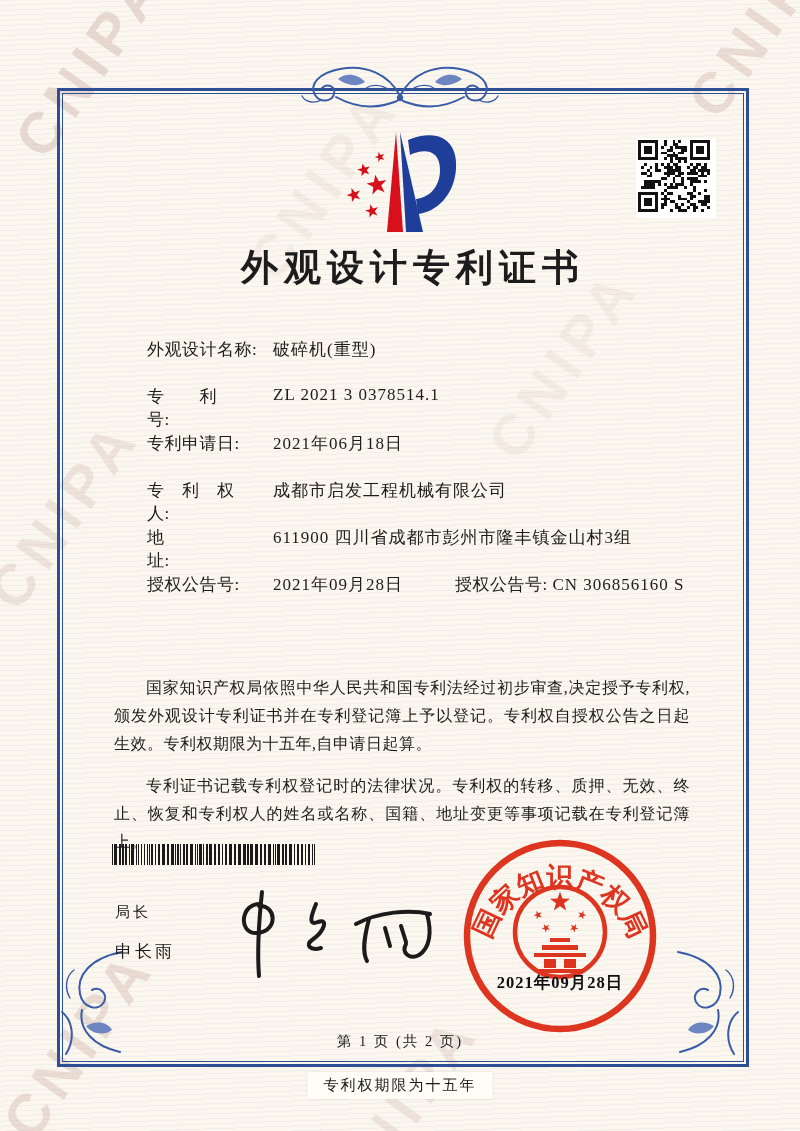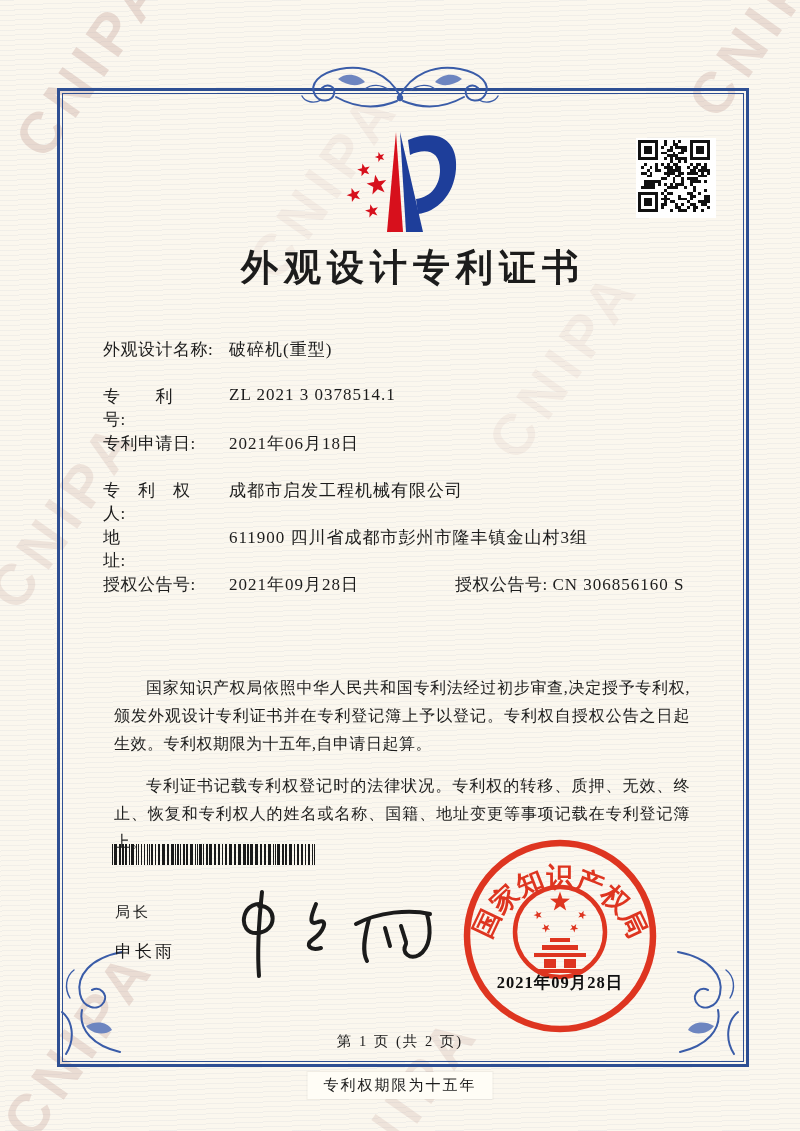--- a/index.html
+++ b/index.html
@@ -28,21 +28,21 @@
   }
   .border-inner{position:absolute;inset:2px;border:1px solid #2e4f93;}
   .certno{left:103px;top:131px;font-size:16px;letter-spacing:2px;}
   .qr{left:636px;top:138px;width:76px;height:76px;background:#fff;padding:2px;}
   .title{
     left:13px;top:243px;width:800px;text-align:center;
     font-size:37px;font-weight:bold;letter-spacing:6px;
   }
   .fields{left:103px;top:338px;width:600px;}
   .frow{height:47px;font-size:17px;letter-spacing:0.5px;position:relative;}
-  .flabel{display:inline-block;width:126px;vertical-align:top;}
+  .flabel{display:inline-block;width:126px;vertical-align:top;margin-left:44px;}
   .fvalue{letter-spacing:1px;}
   .grant2{position:absolute;left:352px;top:0;}
   .paras{left:100px;top:660px;width:604px;font-size:16px;line-height:28px;
     text-align:justify;letter-spacing:0.5px;}
   .paras p{margin:14px;text-indent:2em;}
   .barcode{left:112px;top:844px;width:206px;height:21px;}
   .sig-title{left:115px;top:903px;font-size:15px;letter-spacing:3px;}
   .sig-name{left:115px;top:940px;font-size:17px;letter-spacing:3px;}
   .sig-hand{left:228px;top:888px;}
   .seal{left:460px;top:836px;width:200px;height:200px;opacity:0.95;}

